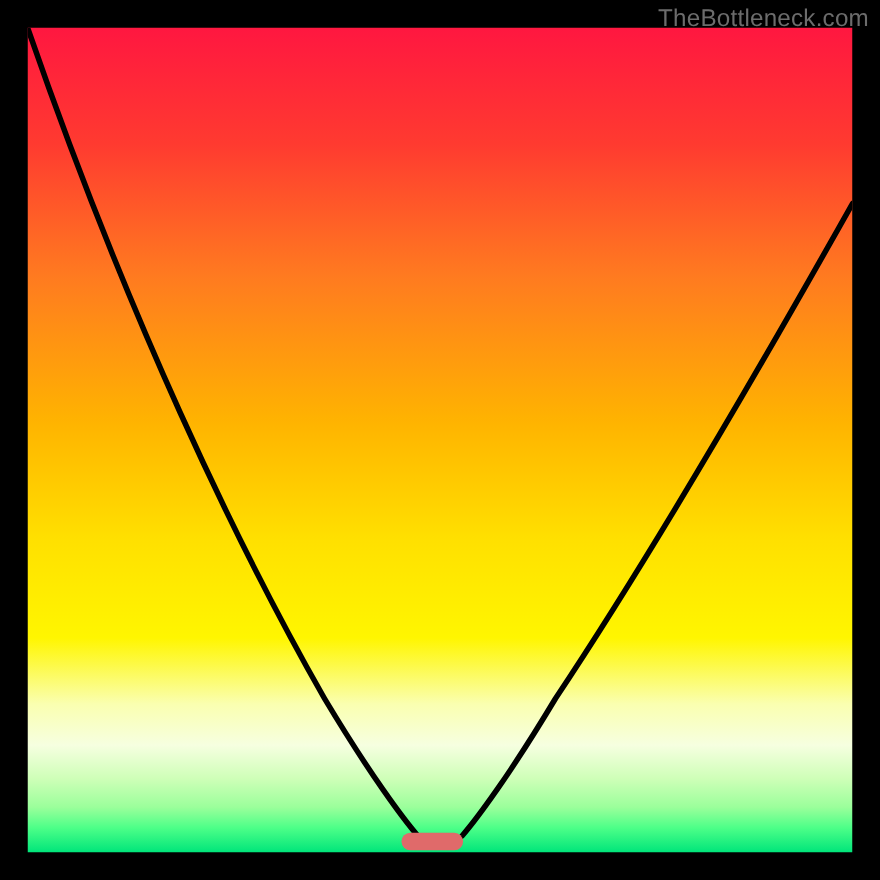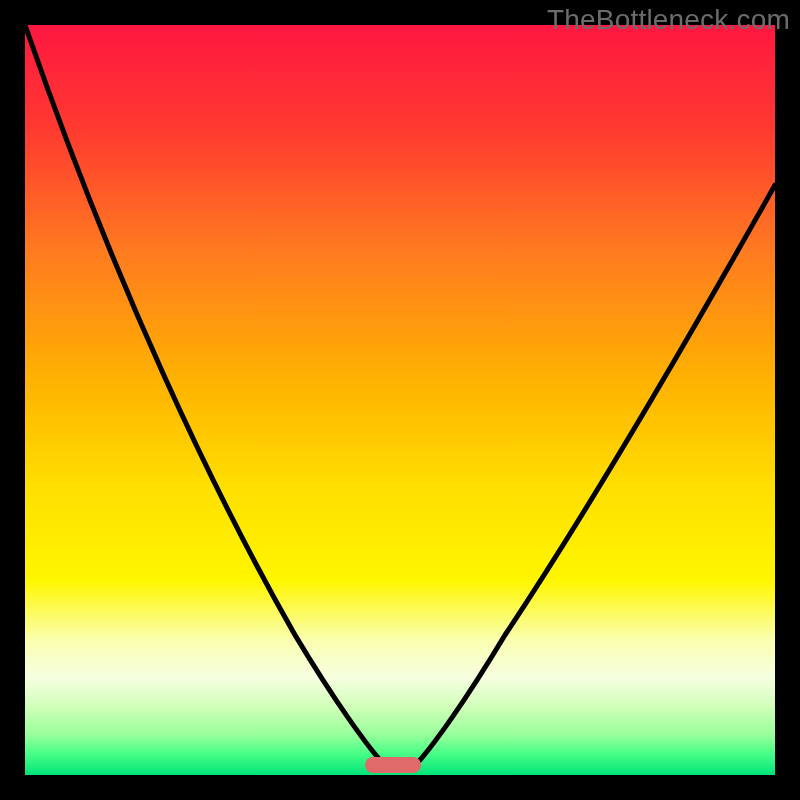--- a/index.html
+++ b/index.html
@@ -48,21 +48,21 @@
   }
   .marker {
     position: absolute;
     border-radius: 8px;
   }
   .attribution {
     position: absolute;
     top: 4px;
     right: 10px;
     color: #6c6c6c;
-    font-size: 28px;
+    font-size: 22px;
     font-weight: 500;
     letter-spacing: 0.2px;
   }
 </style>
 </head>
 <body>
 <div class="stage">
 
   <div class="frame"></div>
 

